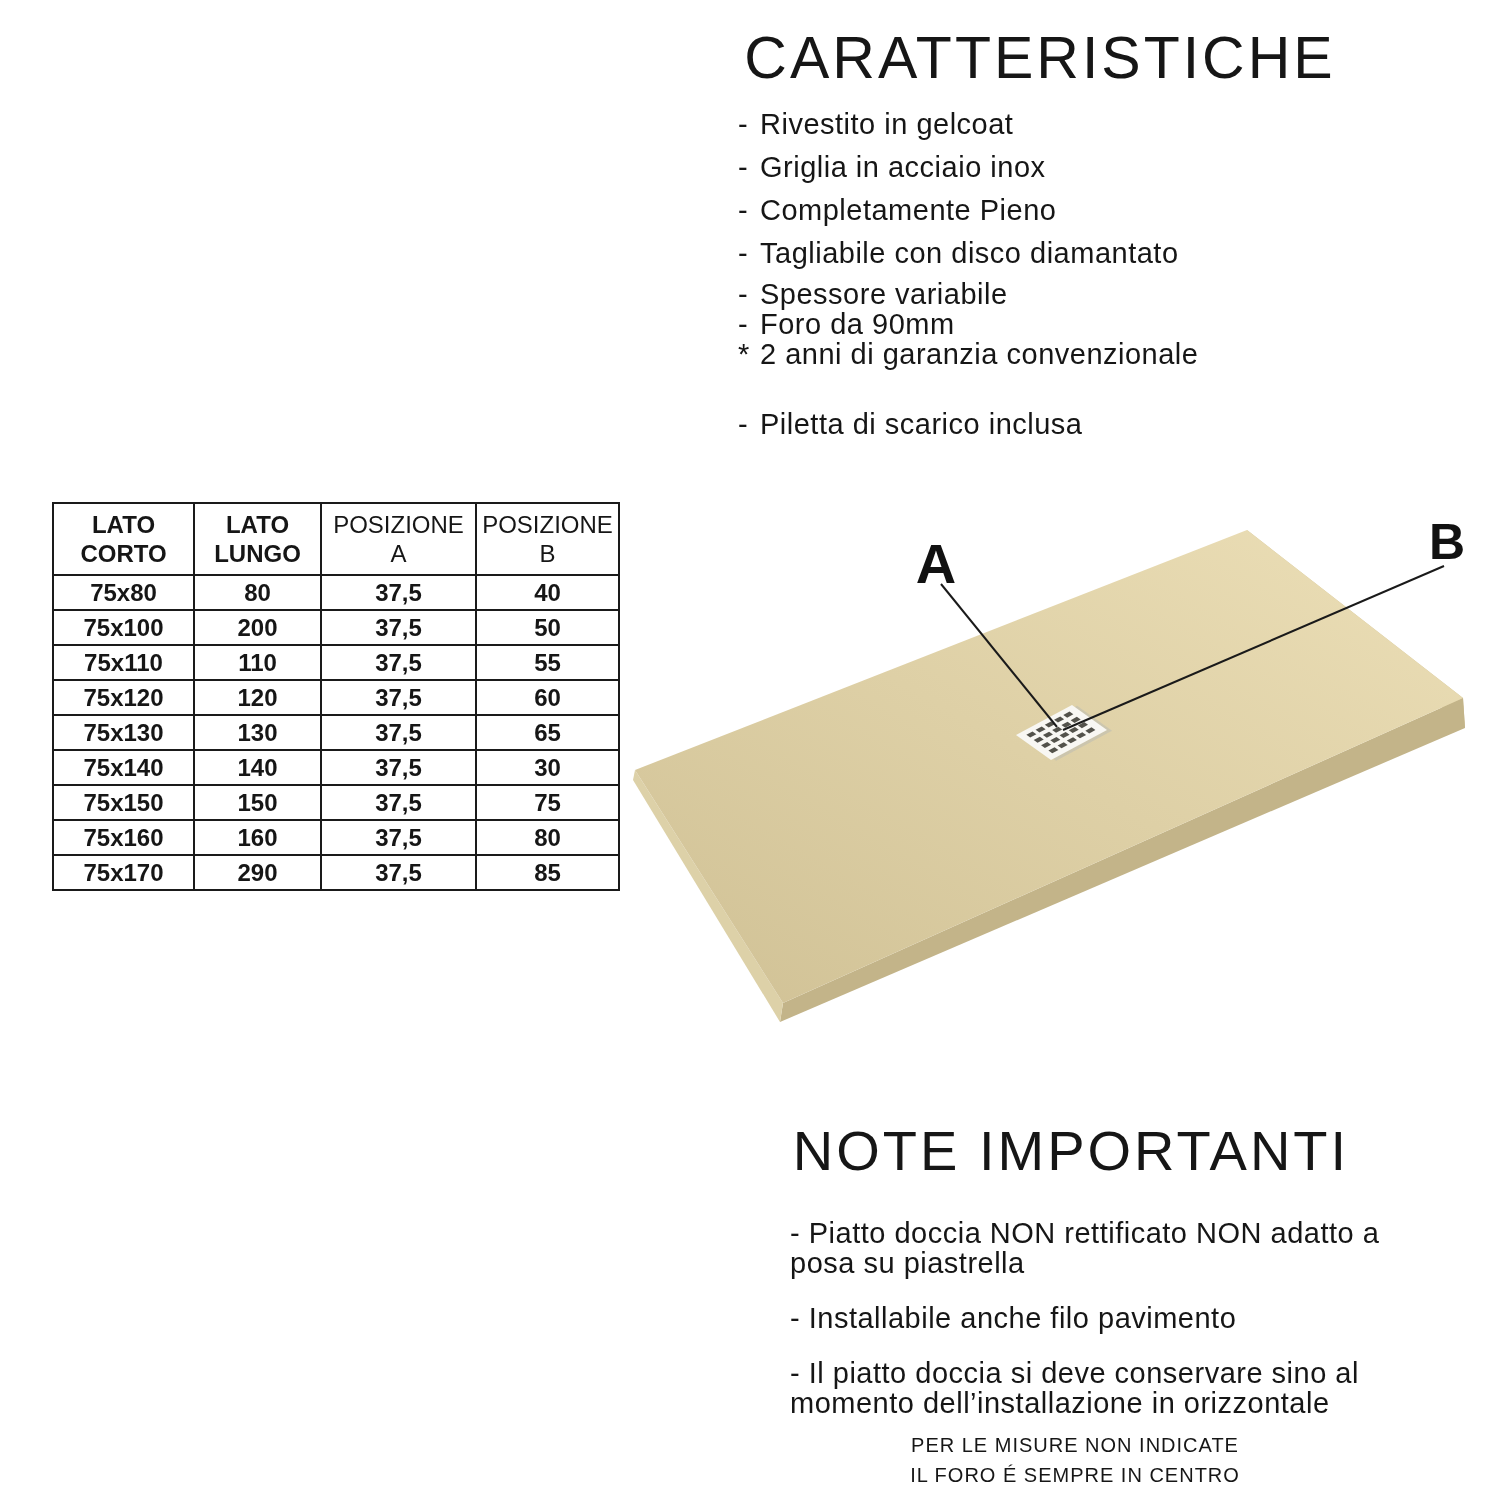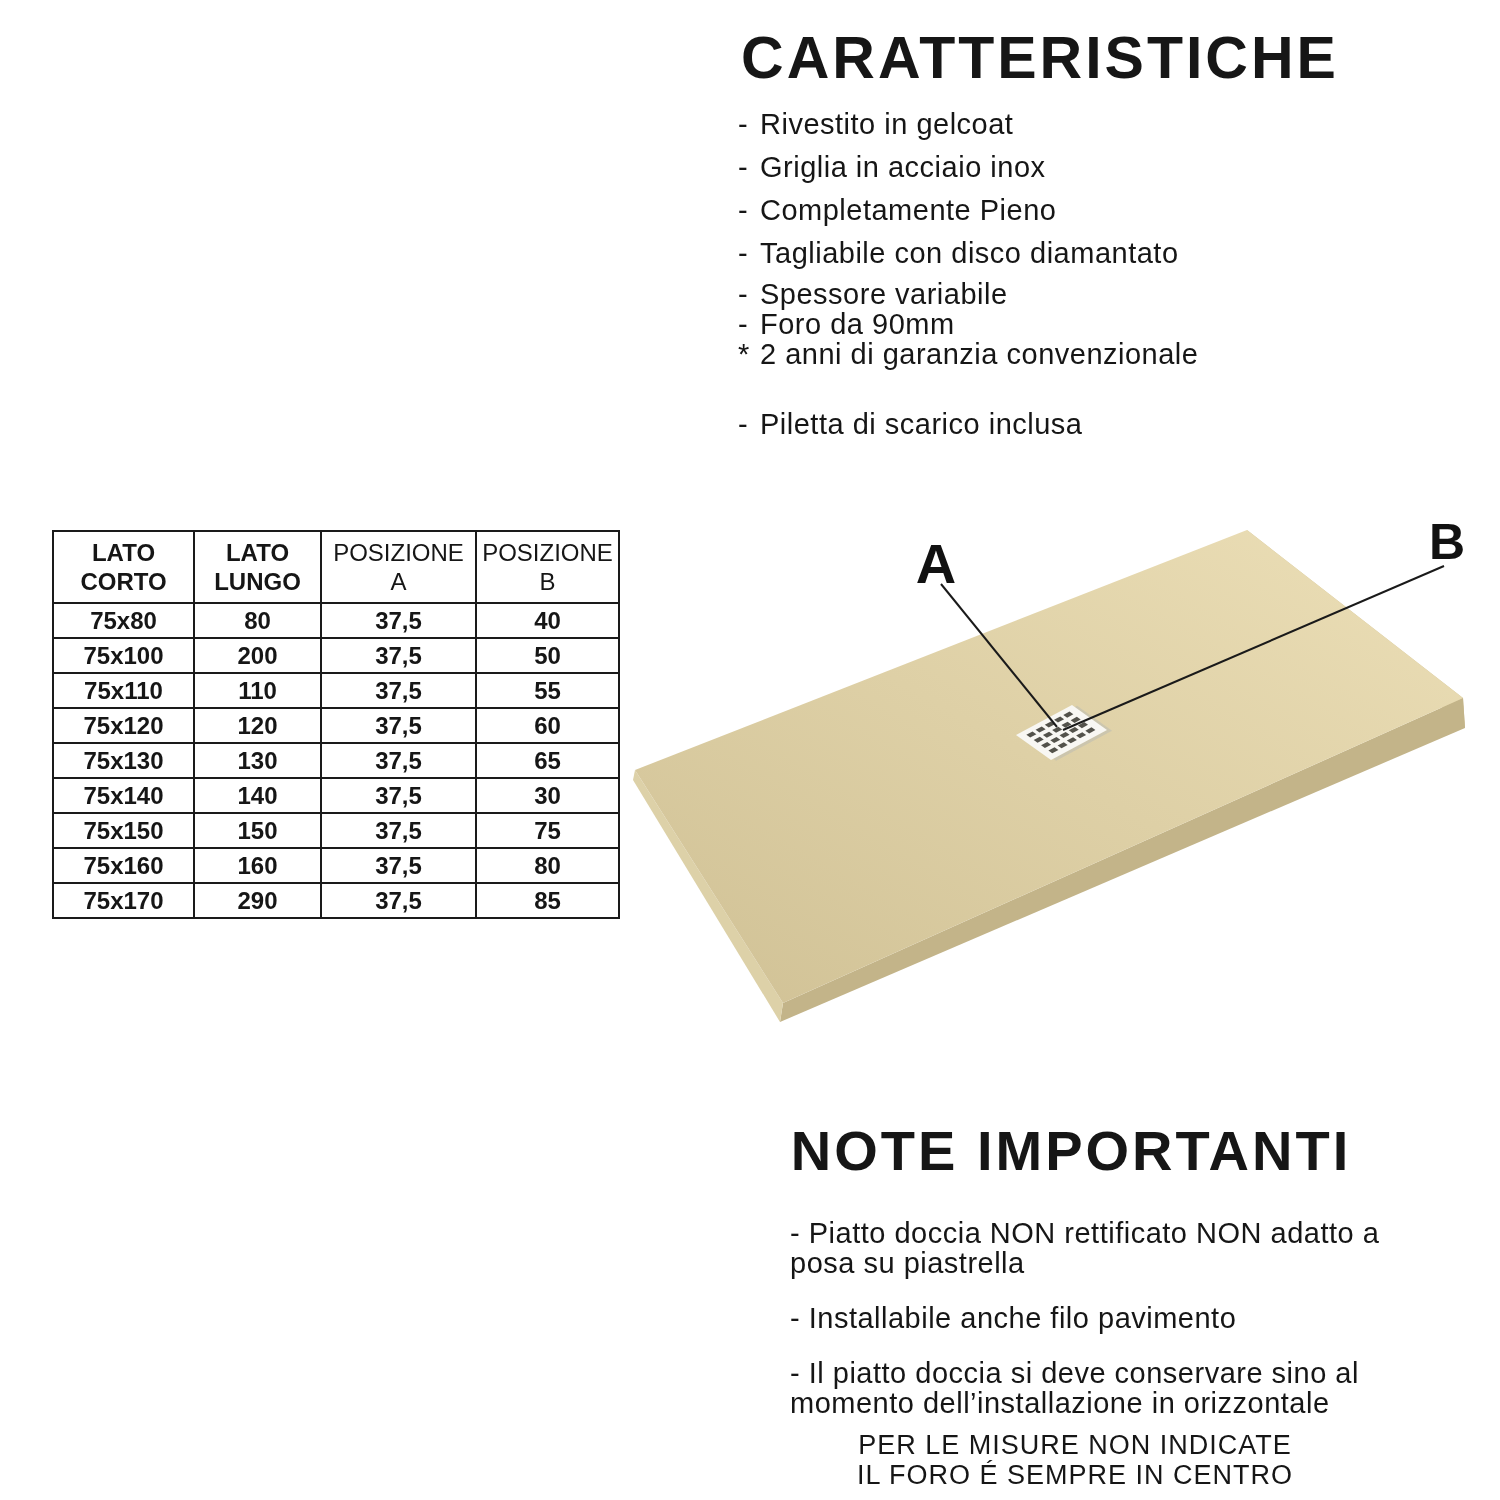--- a/index.html
+++ b/index.html
@@ -12,21 +12,21 @@
     height: 1500px;
     position: relative;
     overflow: hidden;
     font-family: "Liberation Sans", sans-serif;
     color: #161616;
   }
   
   .big-title {
     position: absolute;
     text-align: center;
-    font-weight: 700;
+    font-weight: 400;
     letter-spacing: 3px;
     white-space: nowrap;
   }
   #caratteristiche-title {
     top: 24px;
     left: 660px;
     width: 760px;
     font-size: 59px;
   }
   #note-title {
@@ -59,21 +59,20 @@
     width: 22px;
     flex: 0 0 22px;
   }
   
   #size-table {
     position: absolute;
     left: 52px;
     top: 502px;
     border-collapse: collapse;
     table-layout: fixed;
-    margin-top: 28px;
   }
   #size-table th, #size-table td {
     border: 2px solid #1a1a1a;
     text-align: center;
     vertical-align: middle;
     padding: 0;
     font-size: 24px;
   }
   #size-table th {
     height: 70px;
@@ -109,21 +108,21 @@
     line-height: 30px;
     letter-spacing: 0.5px;
   }
   .notes-list li { margin-bottom: 25px; margin-left: 44px; }
   .notes-footer {
     position: absolute;
     left: 740px;
     top: 1430px;
     width: 670px;
     text-align: center;
-    font-size: 27px;
+    font-size: 20px;
     line-height: 30px;
     letter-spacing: 1px;
   }
 </style>
 </head>
 <body>
 
 <div class="big-title" id="caratteristiche-title">CARATTERISTICHE</div>
 
 <ul class="features">

